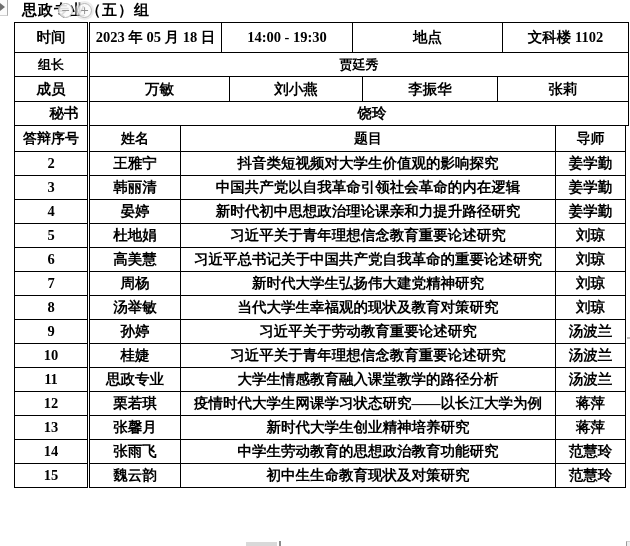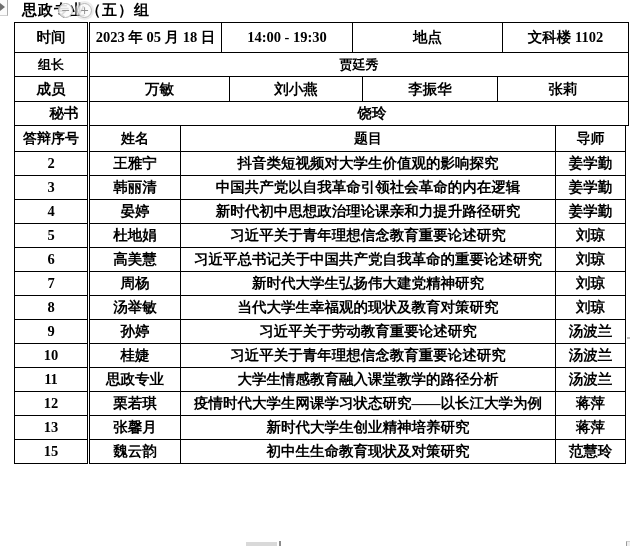--- a/index.html
+++ b/index.html
@@ -195,20 +195,26 @@
       <td>疫情时代大学生网课学习状态研究——以长江大学为例</td>
       <td>蒋萍</td>
     </tr>
     <tr>
       <td>13</td>
       <td class="dbl">张馨月</td>
       <td>新时代大学生创业精神培养研究</td>
       <td>蒋萍</td>
     </tr>
     <tr>
+      <td>14</td>
+      <td class="dbl">张雨飞</td>
+      <td>中学生劳动教育的思想政治教育功能研究</td>
+      <td>范慧玲</td>
+    </tr>
+    <tr>
       <td>15</td>
       <td class="dbl">魏云韵</td>
       <td>初中生生命教育现状及对策研究</td>
       <td>范慧玲</td>
     </tr>
   </tbody>
     </table>
 
   <div id="frag-bottom-box"></div>
   <div id="frag-bottom-line"></div>

